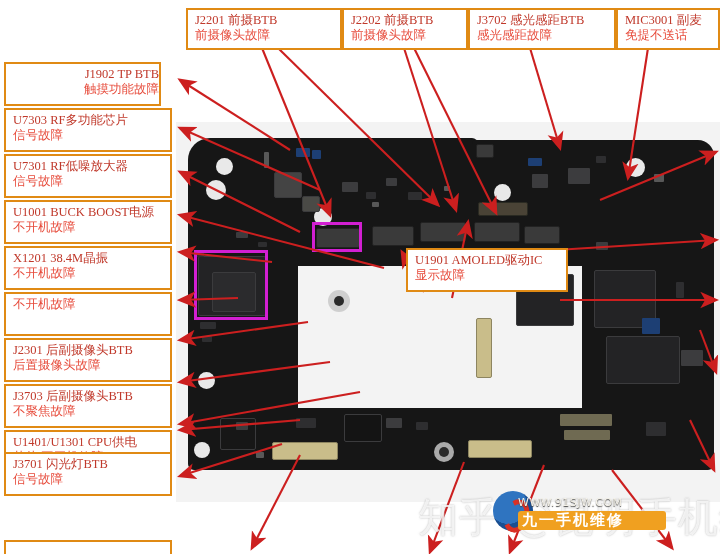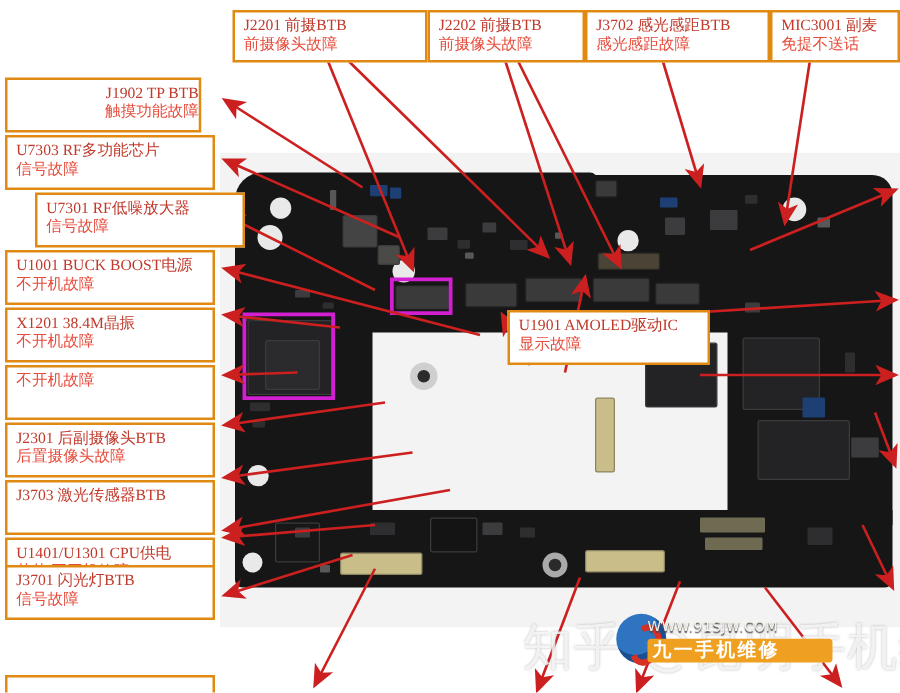--- a/index.html
+++ b/index.html
@@ -204,41 +204,42 @@
   </div>
 
   <div class="lbl" style="left:4px;top:62px;width:157px;height:44px;text-align:right;">
     <span class="ln ln1">J1902  TP BTB</span>
     <span class="ln ln2">触摸功能故障</span>
   </div>
   <div class="lbl" style="left:4px;top:108px;width:168px;height:44px;">
     <span class="ln ln1">U7303  RF多功能芯片</span>
     <span class="ln ln2">信号故障</span>
   </div>
-  <div class="lbl" style="left:4px;top:154px;width:168px;height:44px;margin-left:24px;">
+  <div class="lbl" style="left:4px;top:154px;width:168px;height:44px;">
     <span class="ln ln1">U7301  RF低噪放大器</span>
     <span class="ln ln2">信号故障</span>
   </div>
   <div class="lbl" style="left:4px;top:200px;width:168px;height:44px;">
     <span class="ln ln1">U1001  BUCK BOOST电源</span>
     <span class="ln ln2">不开机故障</span>
   </div>
   <div class="lbl" style="left:4px;top:246px;width:168px;height:44px;">
     <span class="ln ln1">X1201  38.4M晶振</span>
     <span class="ln ln2">不开机故障</span>
   </div>
   <div class="lbl" style="left:4px;top:292px;width:168px;height:44px;">
     <span class="ln ln2">不开机故障</span>
   </div>
   <div class="lbl" style="left:4px;top:338px;width:168px;height:44px;">
     <span class="ln ln1">J2301  后副摄像头BTB</span>
     <span class="ln ln2">后置摄像头故障</span>
   </div>
   <div class="lbl" style="left:4px;top:384px;width:168px;height:44px;">
-    <span class="ln ln1">J3703  激光传感器BTB</span>
+    <span class="ln ln1">J3703  后副摄像头BTB</span>
+    <span class="ln ln2">不聚焦故障</span>
   </div>
   <div class="lbl" style="left:4px;top:430px;width:168px;height:32px;">
     <span class="ln ln1">U1401/U1301  CPU供电</span>
     <span class="ln ln2">芯片   不开机故障</span>
   </div>
   <div class="lbl" style="left:4px;top:452px;width:168px;height:44px;">
     <span class="ln ln1">J3701  闪光灯BTB</span>
     <span class="ln ln2">信号故障</span>
   </div>
   <div class="lbl" style="left:4px;top:540px;width:168px;height:44px;"></div>

